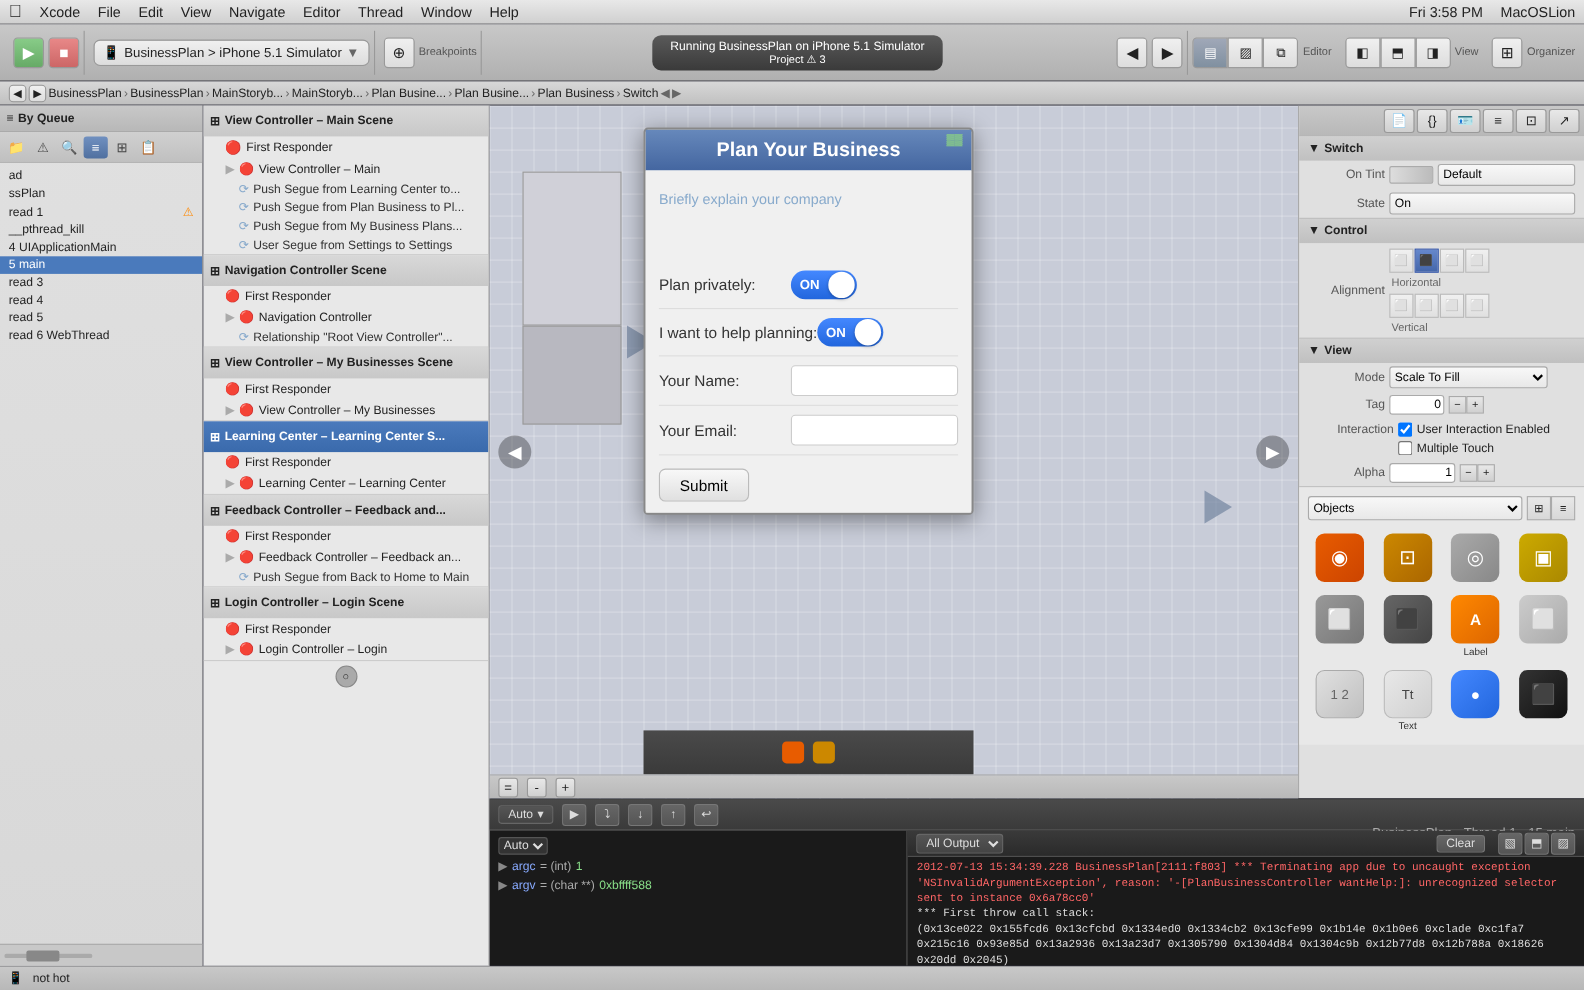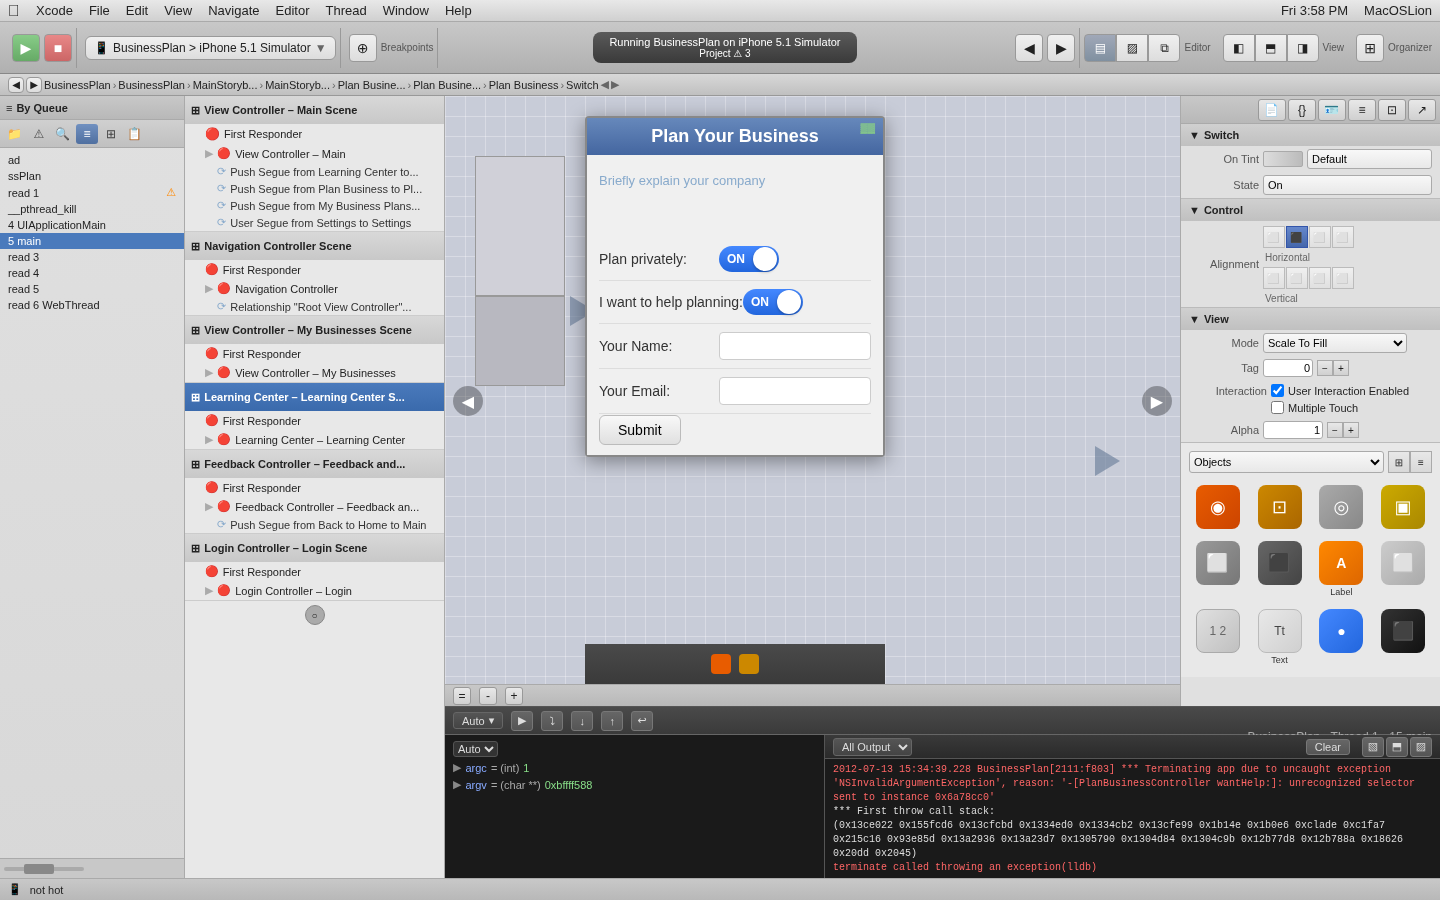--- a/index.html
+++ b/index.html
@@ -348,21 +348,21 @@
       color: #333;
     }
     .iphone-text-field {
       flex: 1;
       height: 28px;
       border: 1px solid #ccc;
       border-radius: 4px;
       background: white;
     }
     .iphone-submit-btn {
-      margin-top: 1px;
+      margin-top: 12px;
       background: linear-gradient(to bottom, #f8f8f8, #e0e0e0);
       border: 1px solid #bbb;
       border-radius: 6px;
       padding: 6px 18px;
       font-size: 14px;
       cursor: pointer;
     }
     .arrow-shape {
       width: 0;
       height: 0;
@@ -600,21 +600,21 @@
     }
     .object-label {
       font-size: 9px;
       text-align: center;
       color: #333;
     }
 
     
     #debug-area {
       width: 100%;
-      height: 172px;
+      height: 152px;
       background: #1a1a1a;
       color: #ddd;
       display: flex;
       flex-direction: column;
       border-top: 1px solid #555;
     }
     #debug-toolbar {
       height: 28px;
       background: linear-gradient(to bottom, #4a4a4a, #3a3a3a);
       border-bottom: 1px solid #666;

